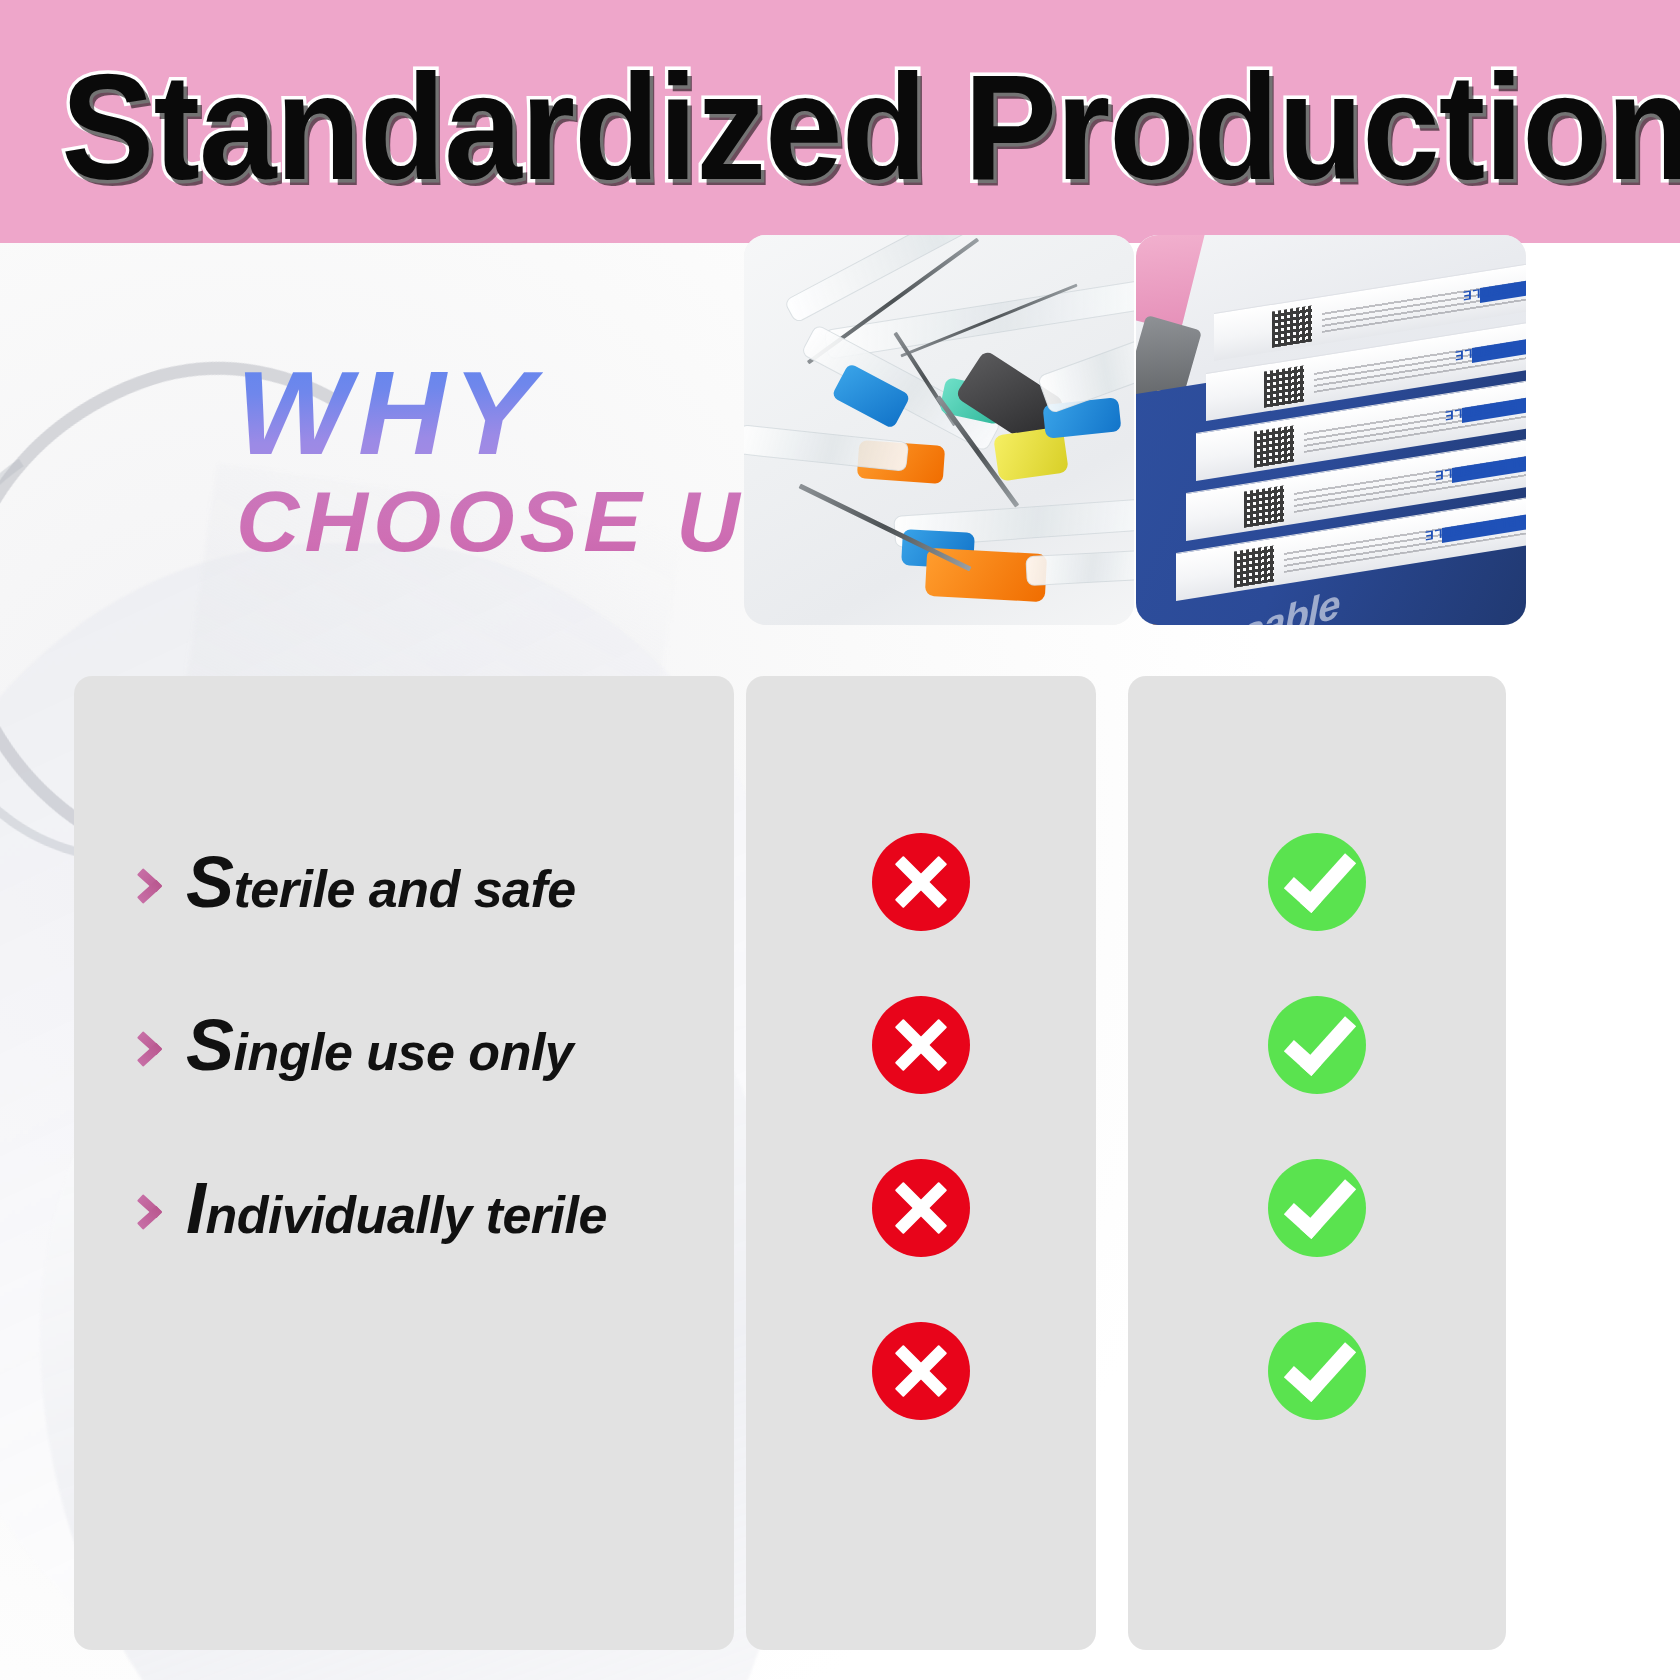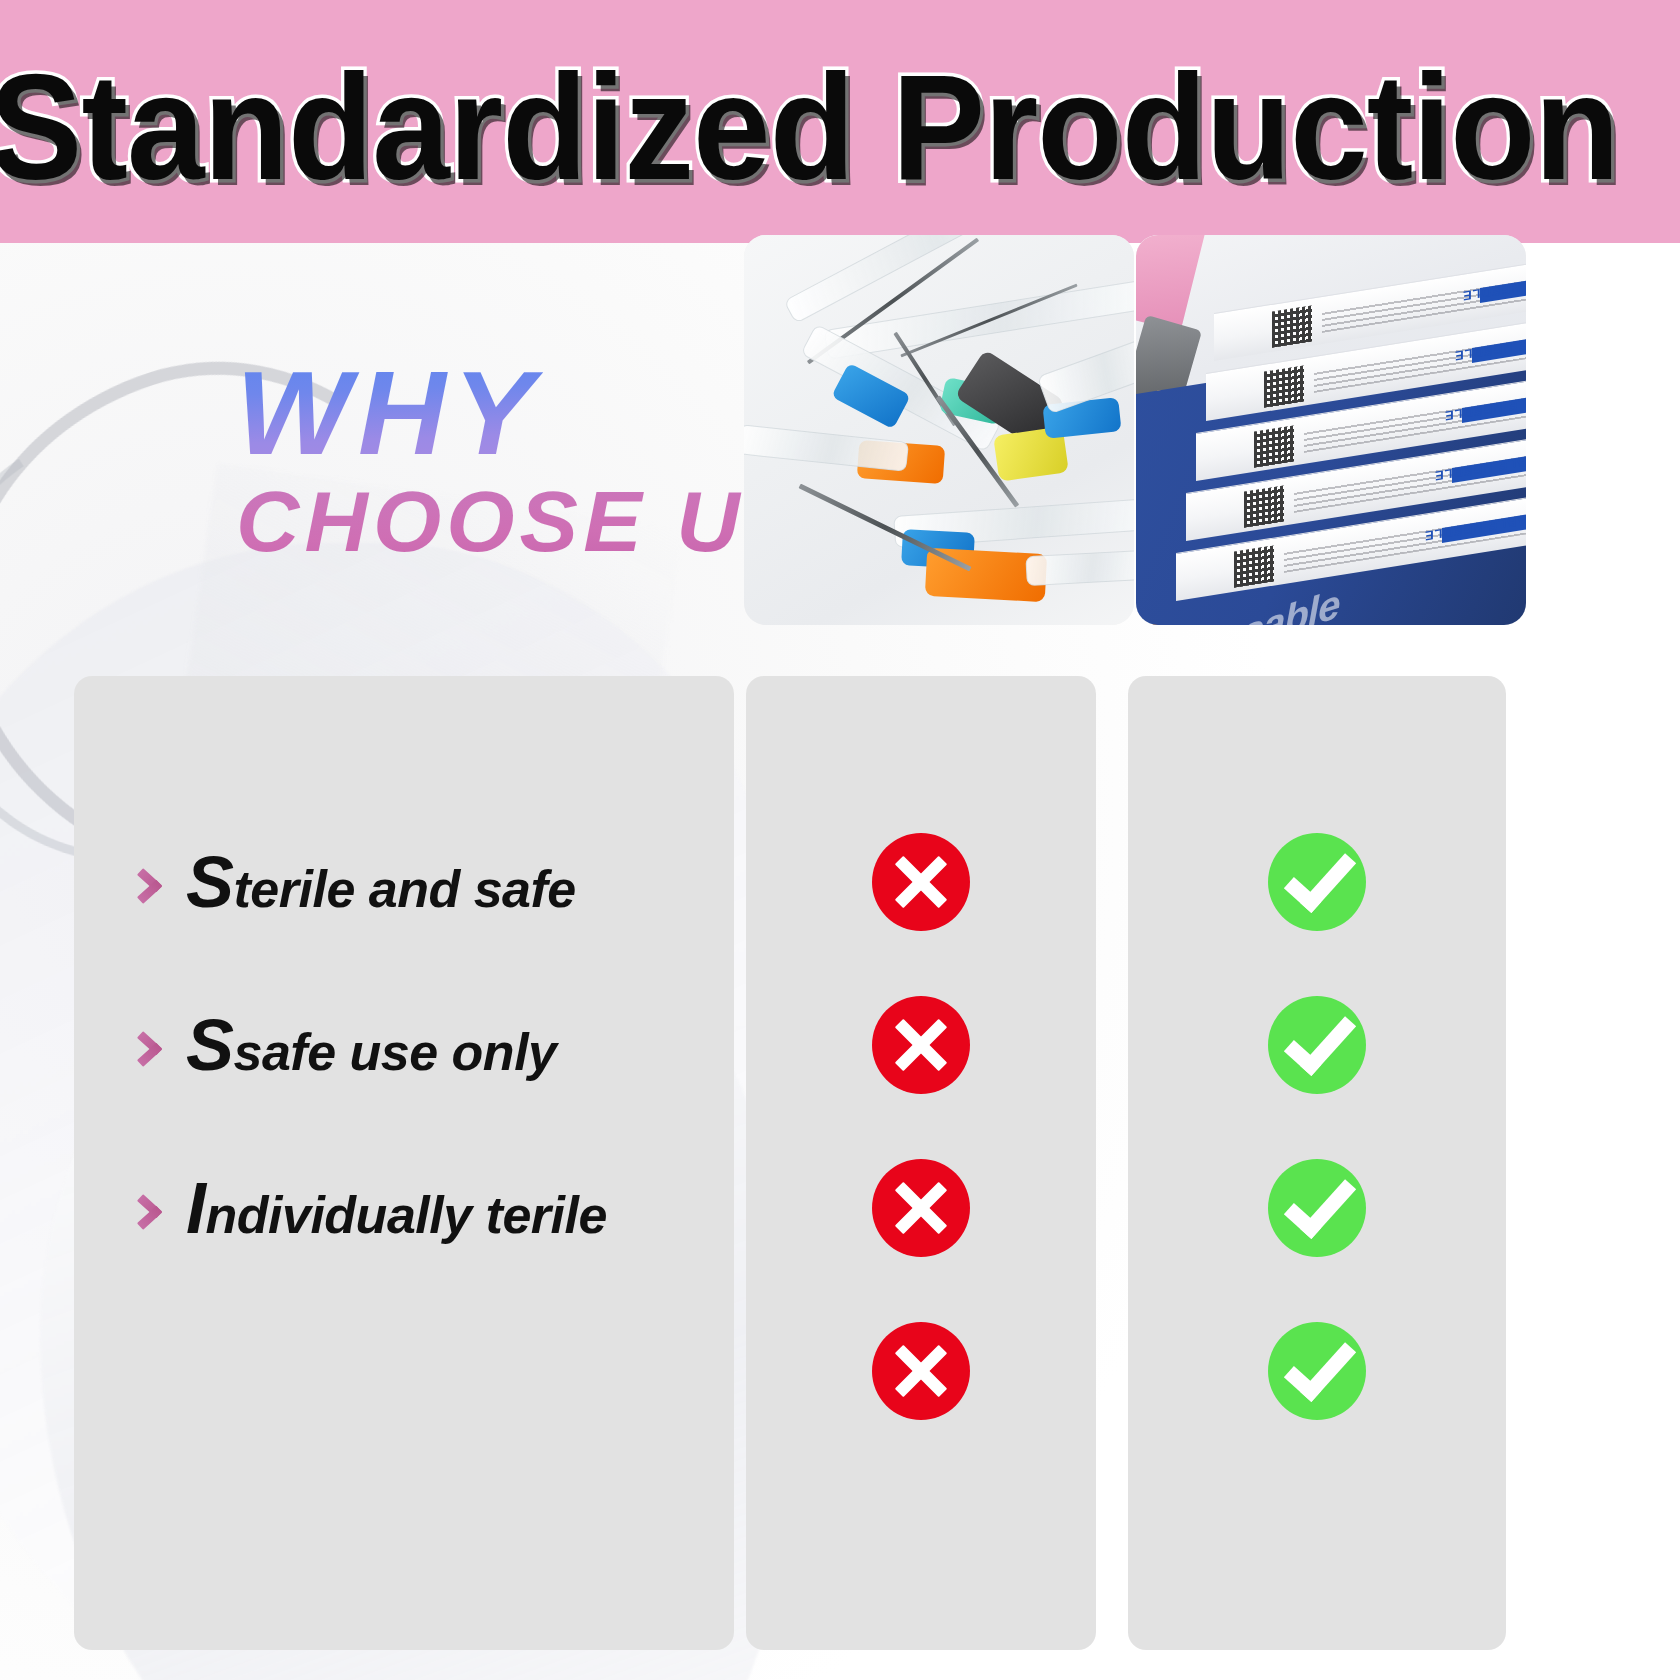--- a/index.html
+++ b/index.html
@@ -8,21 +8,21 @@
     font-family:"Liberation Sans", sans-serif;
     background:#ffffff;
     position:relative;
     overflow:hidden;
   }
 
   
   #header-band{
     position:absolute; left:0; top:0; width:1680px; height:243px;
     background:#eea6ca;
-    display:flex; align-items:center; justify-content:flex-end;
+    display:flex; align-items:center; justify-content:flex-start;
   }
   #header-title{
     font-family:"Liberation Sans", sans-serif;
     font-weight:bold;
     font-size:150px;
     line-height:1;
     color:#0a0a0a;
     letter-spacing:-1px;
     transform:scaleX(0.93);
     white-space:nowrap;
@@ -345,21 +345,21 @@
 <div class="panel" id="panel-no"></div>
 <div class="panel" id="panel-yes"></div>
 
 <div id="feature-list">
   <div class="feature-row">
     <span class="chev"></span>
     <span class="feature-label"><span class="cap">S</span><span>terile and safe</span></span>
   </div>
   <div class="feature-row">
     <span class="chev"></span>
-    <span class="feature-label"><span class="cap">S</span><span>safe use only</span></span>
+    <span class="feature-label"><span class="cap">S</span><span>ingle use only</span></span>
   </div>
   <div class="feature-row">
     <span class="chev"></span>
     <span class="feature-label"><span class="cap">I</span><span>ndividually terile</span></span>
   </div>
 </div>
 
 <div class="mark-col" id="marks-no">
   <div class="mark-row">
     <div class="mark mark-x">

